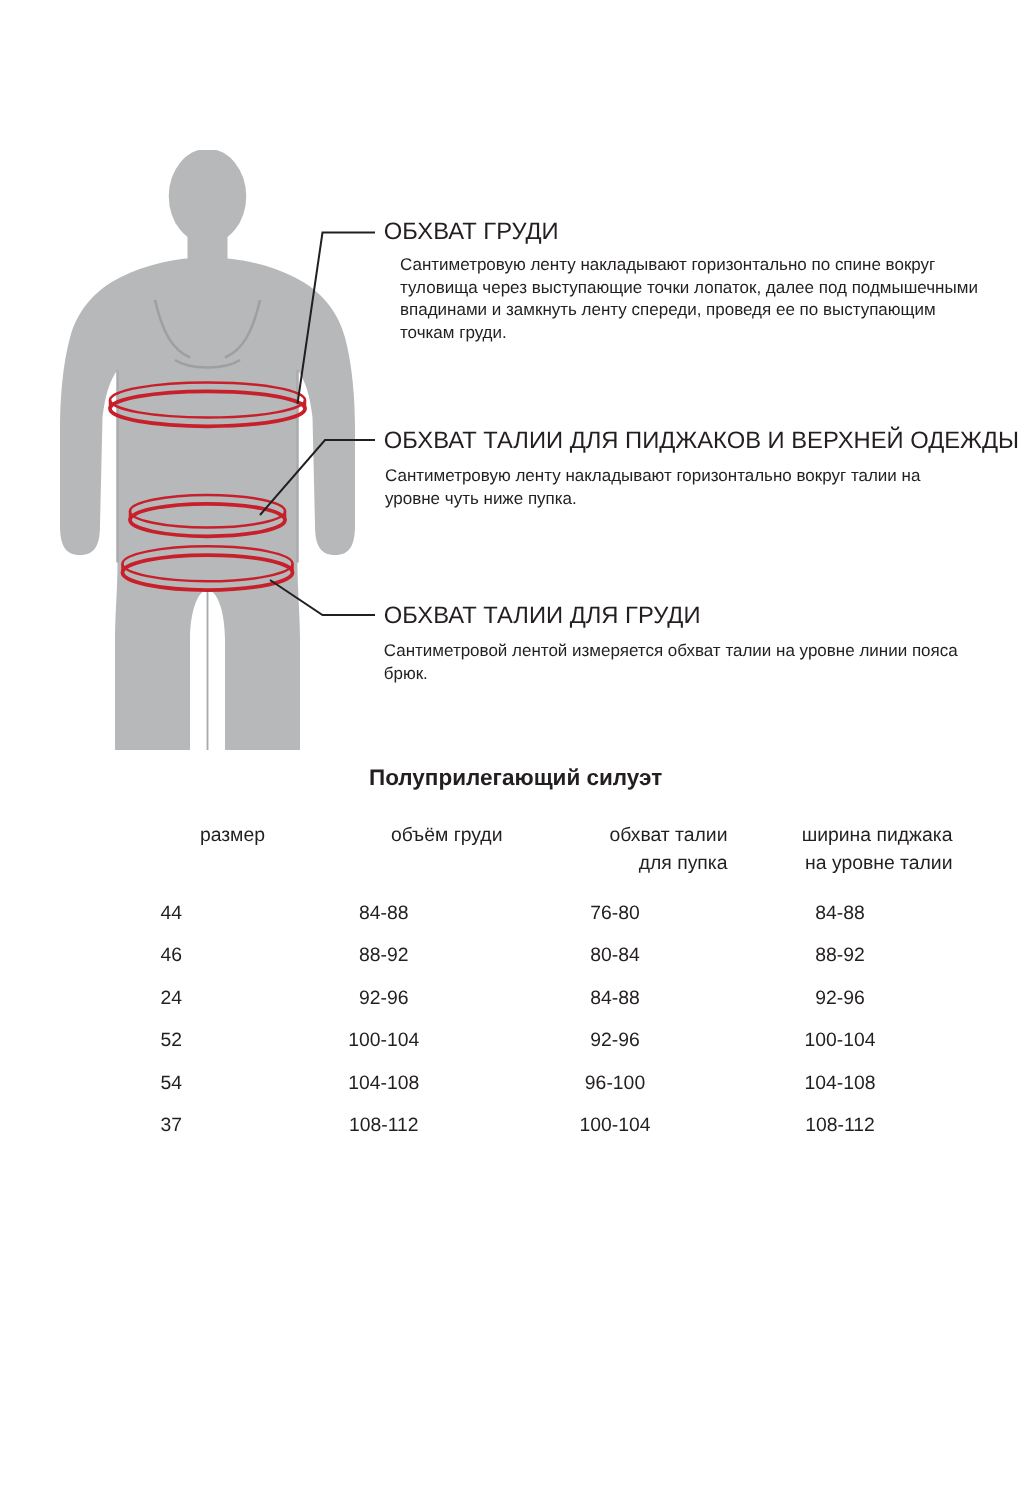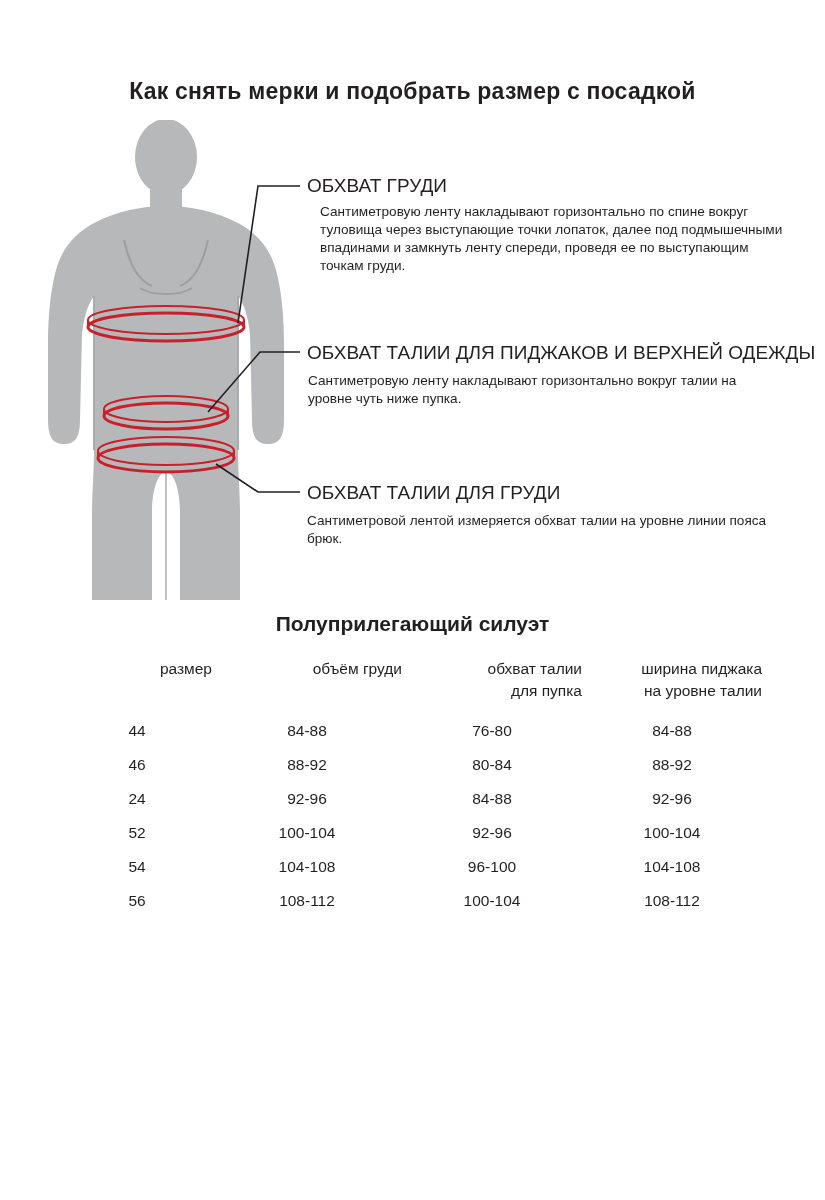--- a/index.html
+++ b/index.html
@@ -64,21 +64,21 @@
   .c2-body  { left: 308px; top: 252px; width: 430px; }
   .c3-title { left: 307px; top: 362px; }
   .c3-body  { left: 307px; top: 392px; width: 460px; }
 
   .table-title {
     position: absolute;
     top: 612px;
     left: 0;
     width: 825px;
     text-align: center;
-    font-size: 21px;
+    font-size: 18px;
     font-weight: bold;
     color: #231f20;
   }
   table.size-table {
     position: absolute;
     top: 658px;
     left: 62px;
     width: 700px;
     border-collapse: collapse;
     font-size: 15.5px;
@@ -100,21 +100,20 @@
   .col-size { width: 150px; }
   .col-chest { width: 190px; }
   .col-waist { width: 180px; }
   .col-jacket { width: 180px; }
 </style>
 </head>
 <body>
 
 <div class="page">
 
-  <div class="main-title">Как снять мерки и подобрать размер с посадкой</div>
 
   <div class="figure">
     <svg width="290" height="490" viewBox="0 0 290 490" xmlns="http://www.w3.org/2000/svg">
       <g>
 
         <ellipse cx="146" cy="37" rx="31" ry="38" fill="#b6b8ba"></ellipse>
 
         <rect x="130" y="68" width="32" height="22" fill="#b6b8ba"></rect>
 
         <path d="M146 86
@@ -239,21 +238,21 @@
         <td>92-96</td>
         <td>100-104</td>
       </tr>
       <tr>
         <td>54</td>
         <td>104-108</td>
         <td>96-100</td>
         <td>104-108</td>
       </tr>
       <tr>
-        <td>56</td>
+        <td>37</td>
         <td>108-112</td>
         <td>100-104</td>
         <td>108-112</td>
       </tr>
     </tbody>
   </table>
 
 </div>
 
 </body></html>

